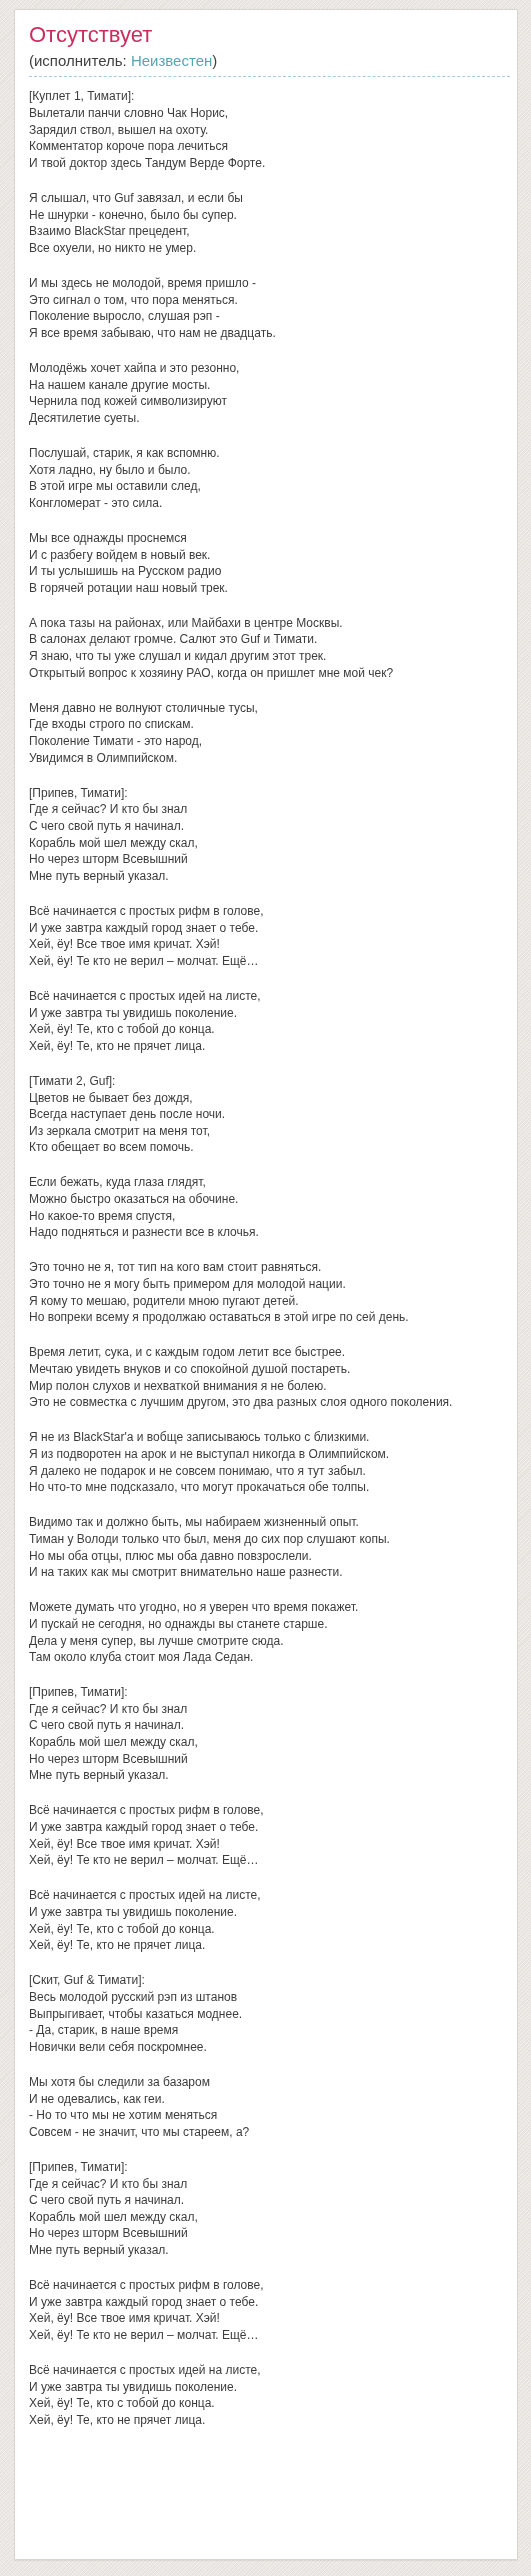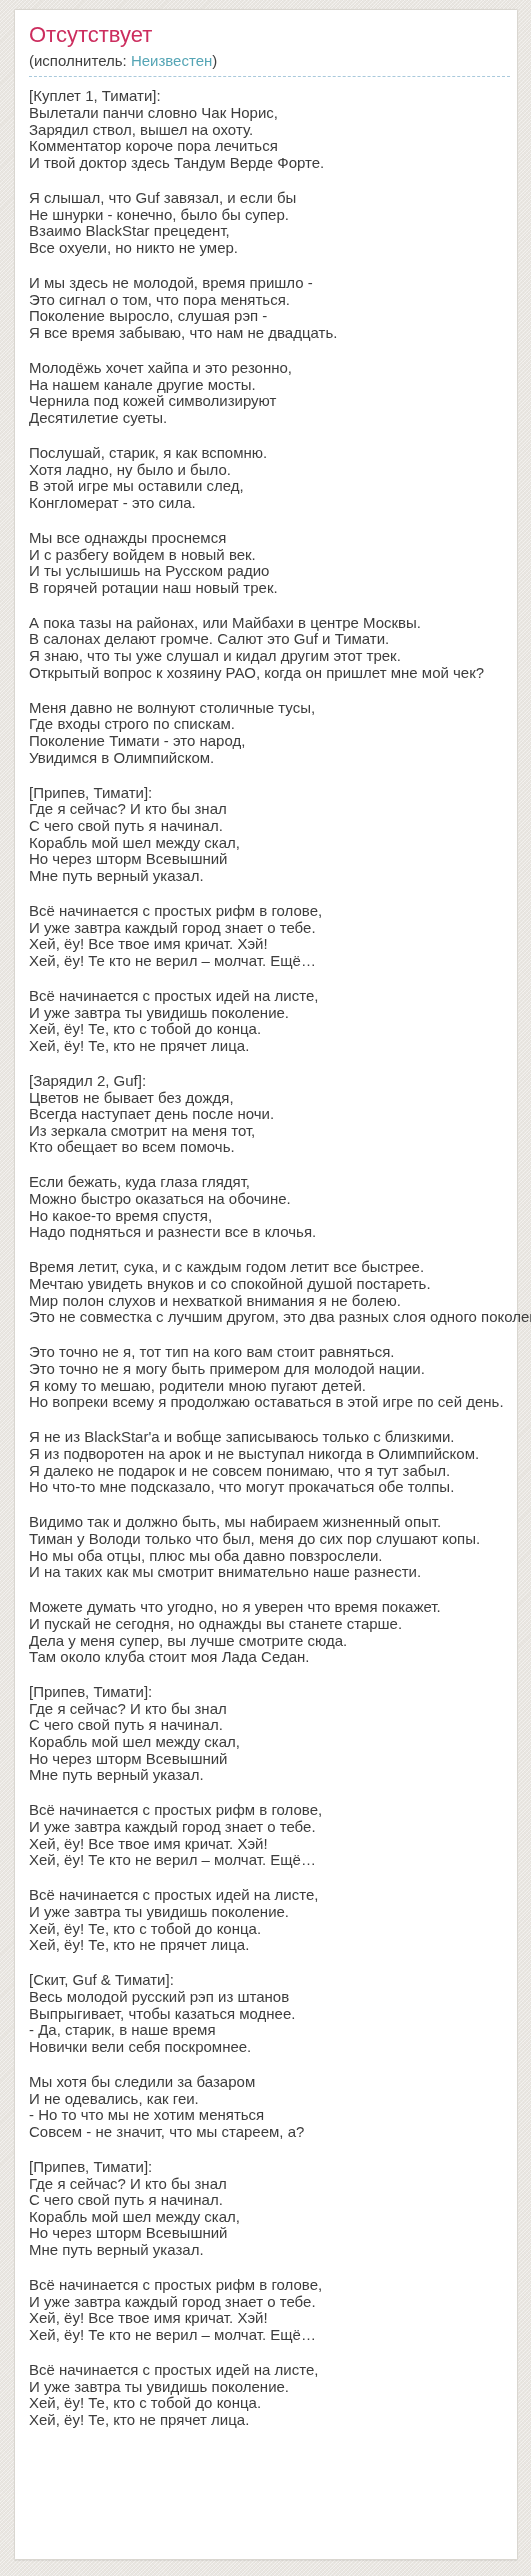--- a/index.html
+++ b/index.html
@@ -40,21 +40,21 @@
     padding-bottom: 6.6px;
     border-bottom: 0.7px dashed #a9c9dc;
     margin-bottom: 11.3px;
   }
   .artist-link {
     color: #55a5b5;
     text-decoration: none;
     cursor: pointer;
   }
   .lyrics {
-    font-size: 15px;
+    font-size: 12px;
     color: #3d3d3d;
     line-height: 16.6px;
   }
   .stanza {
     margin: 0 0 18.6px 0;
   }
   .stanza:last-child {
     margin-bottom: 0;
   }
   .line {
@@ -135,43 +135,43 @@
         <div class="line">Хей, ёу! Все твое имя кричат. Хэй!</div>
         <div class="line">Хей, ёу! Те кто не верил – молчат. Ещё…</div>
       </div>
       <div class="stanza">
         <div class="line">Всё начинается с простых идей на листе,</div>
         <div class="line">И уже завтра ты увидишь поколение.</div>
         <div class="line">Хей, ёу! Те, кто с тобой до конца.</div>
         <div class="line">Хей, ёу! Те, кто не прячет лица.</div>
       </div>
       <div class="stanza">
-        <div class="line">[Зарядил 2, Guf]:</div>
+        <div class="line">[Тимати 2, Guf]:</div>
         <div class="line">Цветов не бывает без дождя,</div>
         <div class="line">Всегда наступает день после ночи.</div>
         <div class="line">Из зеркала смотрит на меня тот,</div>
         <div class="line">Кто обещает во всем помочь.</div>
       </div>
       <div class="stanza">
         <div class="line">Если бежать, куда глаза глядят,</div>
         <div class="line">Можно быстро оказаться на обочине.</div>
         <div class="line">Но какое-то время спустя,</div>
         <div class="line">Надо подняться и разнести все в клочья.</div>
       </div>
       <div class="stanza">
+        <div class="line">Это точно не я, тот тип на кого вам стоит равняться.</div>
+        <div class="line">Это точно не я могу быть примером для молодой нации.</div>
+        <div class="line">Я кому то мешаю, родители мною пугают детей.</div>
+        <div class="line">Но вопреки всему я продолжаю оставаться в этой игре по сей день.</div>
+      </div>
+      <div class="stanza">
         <div class="line">Время летит, сука, и с каждым годом летит все быстрее.</div>
         <div class="line">Мечтаю увидеть внуков и со спокойной душой постареть.</div>
         <div class="line">Мир полон слухов и нехваткой внимания я не болею.</div>
         <div class="line">Это не совместка с лучшим другом, это два разных слоя одного поколения.</div>
-      </div>
-      <div class="stanza">
-        <div class="line">Это точно не я, тот тип на кого вам стоит равняться.</div>
-        <div class="line">Это точно не я могу быть примером для молодой нации.</div>
-        <div class="line">Я кому то мешаю, родители мною пугают детей.</div>
-        <div class="line">Но вопреки всему я продолжаю оставаться в этой игре по сей день.</div>
       </div>
       <div class="stanza">
         <div class="line">Я не из BlackStar'a и вобще записываюсь только с близкими.</div>
         <div class="line">Я из подворотен на арок и не выступал никогда в Олимпийском.</div>
         <div class="line">Я далеко не подарок и не совсем понимаю, что я тут забыл.</div>
         <div class="line">Но что-то мне подсказало, что могут прокачаться обе толпы.</div>
       </div>
       <div class="stanza">
         <div class="line">Видимо так и должно быть, мы набираем жизненный опыт.</div>
         <div class="line">Тиман у Володи только что был, меня до сих пор слушают копы.</div>

